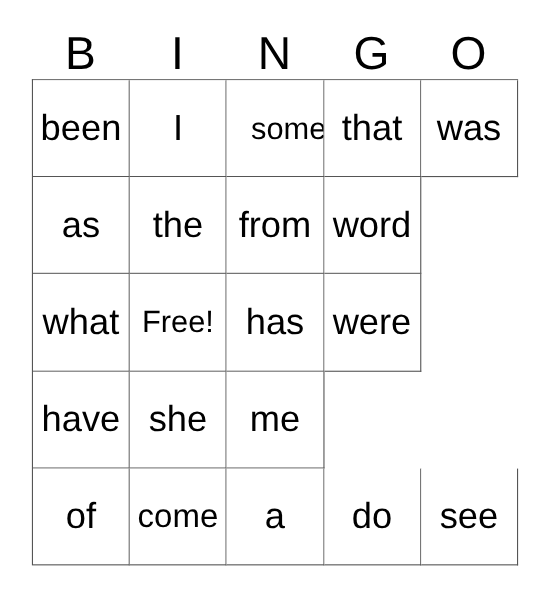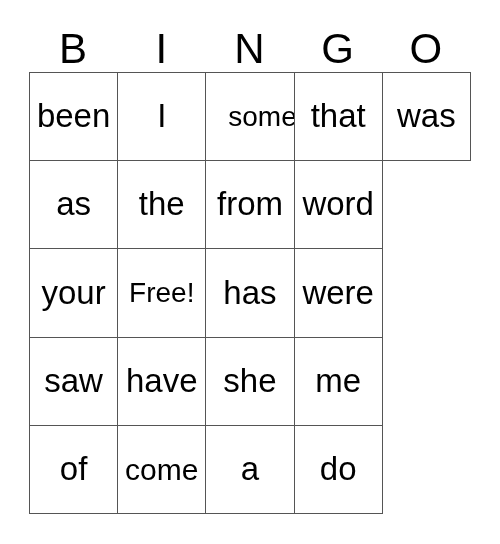--- a/index.html
+++ b/index.html
@@ -121,37 +121,34 @@
       <div class="bingo-cell">
         <span class="cell-text">from</span>
       </div>
       <div class="bingo-cell">
         <span class="cell-text">word</span>
       </div>
     </div>
 
     <div class="bingo-row">
       <div class="bingo-cell">
-        <span class="cell-text">your</span>
+        <span class="cell-text">what</span>
       </div>
       <div class="bingo-cell">
         <span class="cell-text free">Free!</span>
       </div>
       <div class="bingo-cell">
         <span class="cell-text">has</span>
       </div>
       <div class="bingo-cell">
         <span class="cell-text">were</span>
       </div>
     </div>
 
     <div class="bingo-row">
-      <div class="bingo-cell">
-        <span class="cell-text">saw</span>
-      </div>
       <div class="bingo-cell">
         <span class="cell-text">have</span>
       </div>
       <div class="bingo-cell">
         <span class="cell-text">she</span>
       </div>
       <div class="bingo-cell">
         <span class="cell-text">me</span>
       </div>
     </div>
@@ -162,16 +159,19 @@
       </div>
       <div class="bingo-cell">
         <span class="cell-text shrink-2">come</span>
       </div>
       <div class="bingo-cell">
         <span class="cell-text">a</span>
       </div>
       <div class="bingo-cell">
         <span class="cell-text">do</span>
       </div>
+      <div class="bingo-cell">
+        <span class="cell-text">see</span>
+      </div>
     </div>
 
   </div>
 </div>
 
 </body></html>

